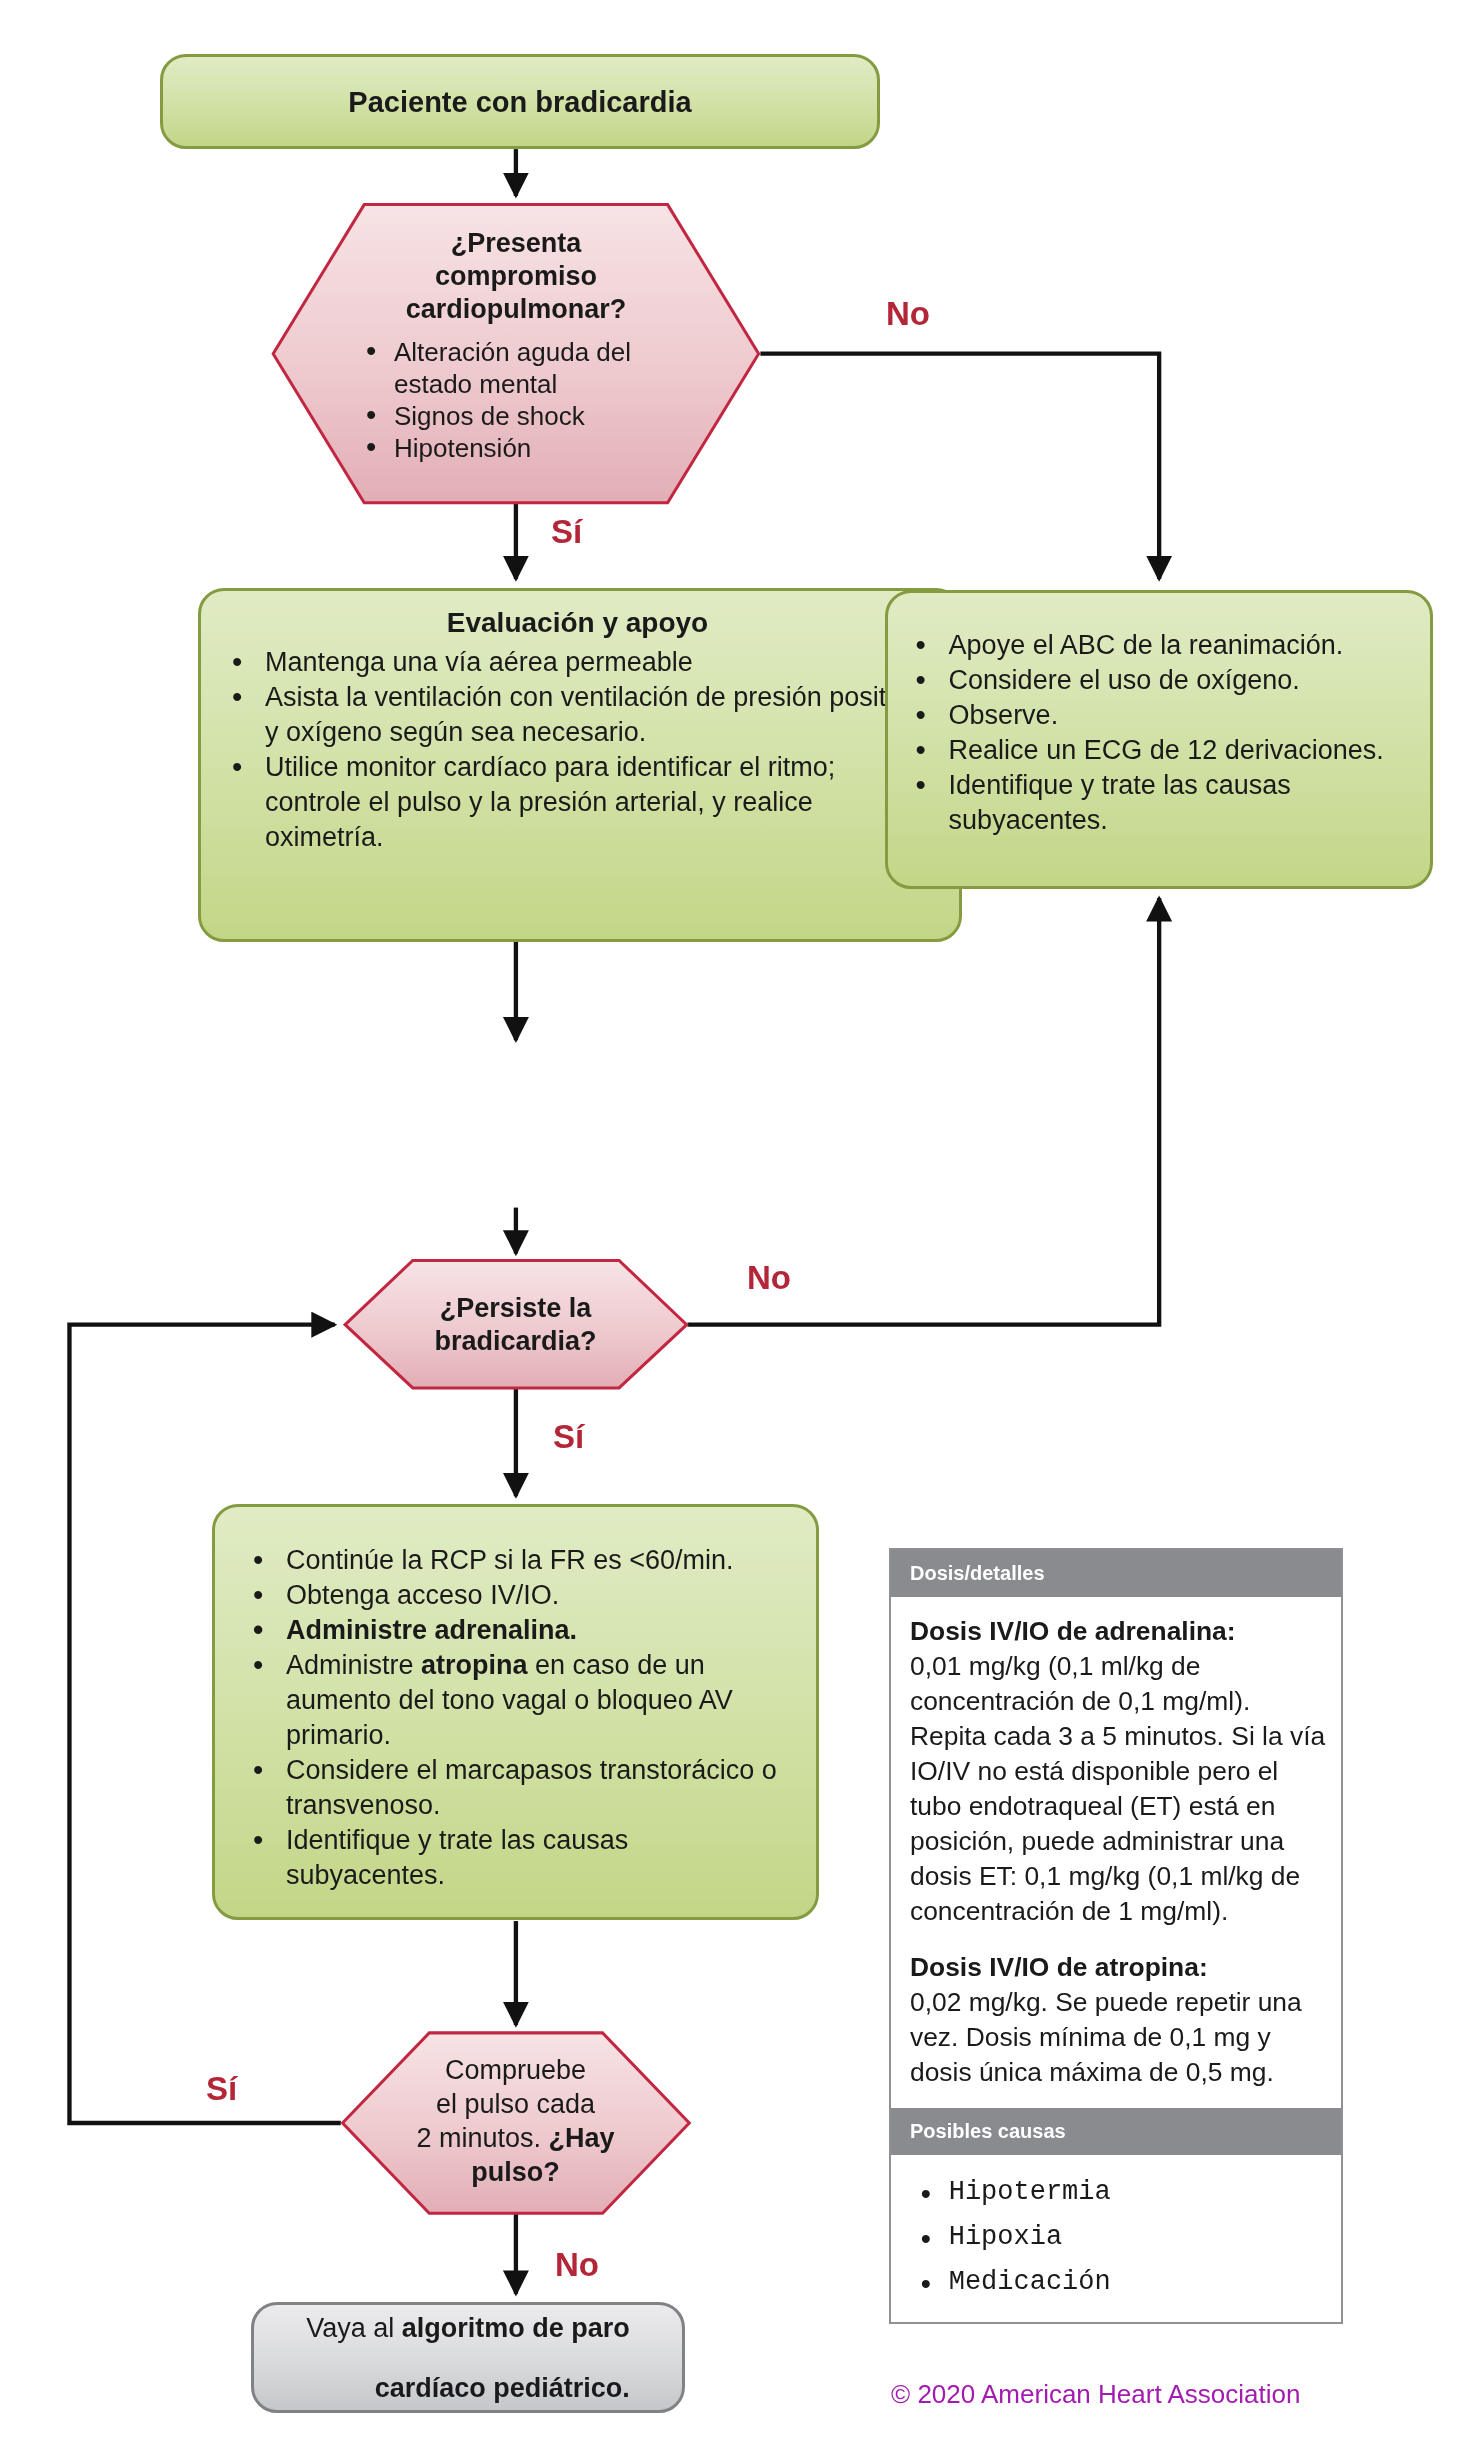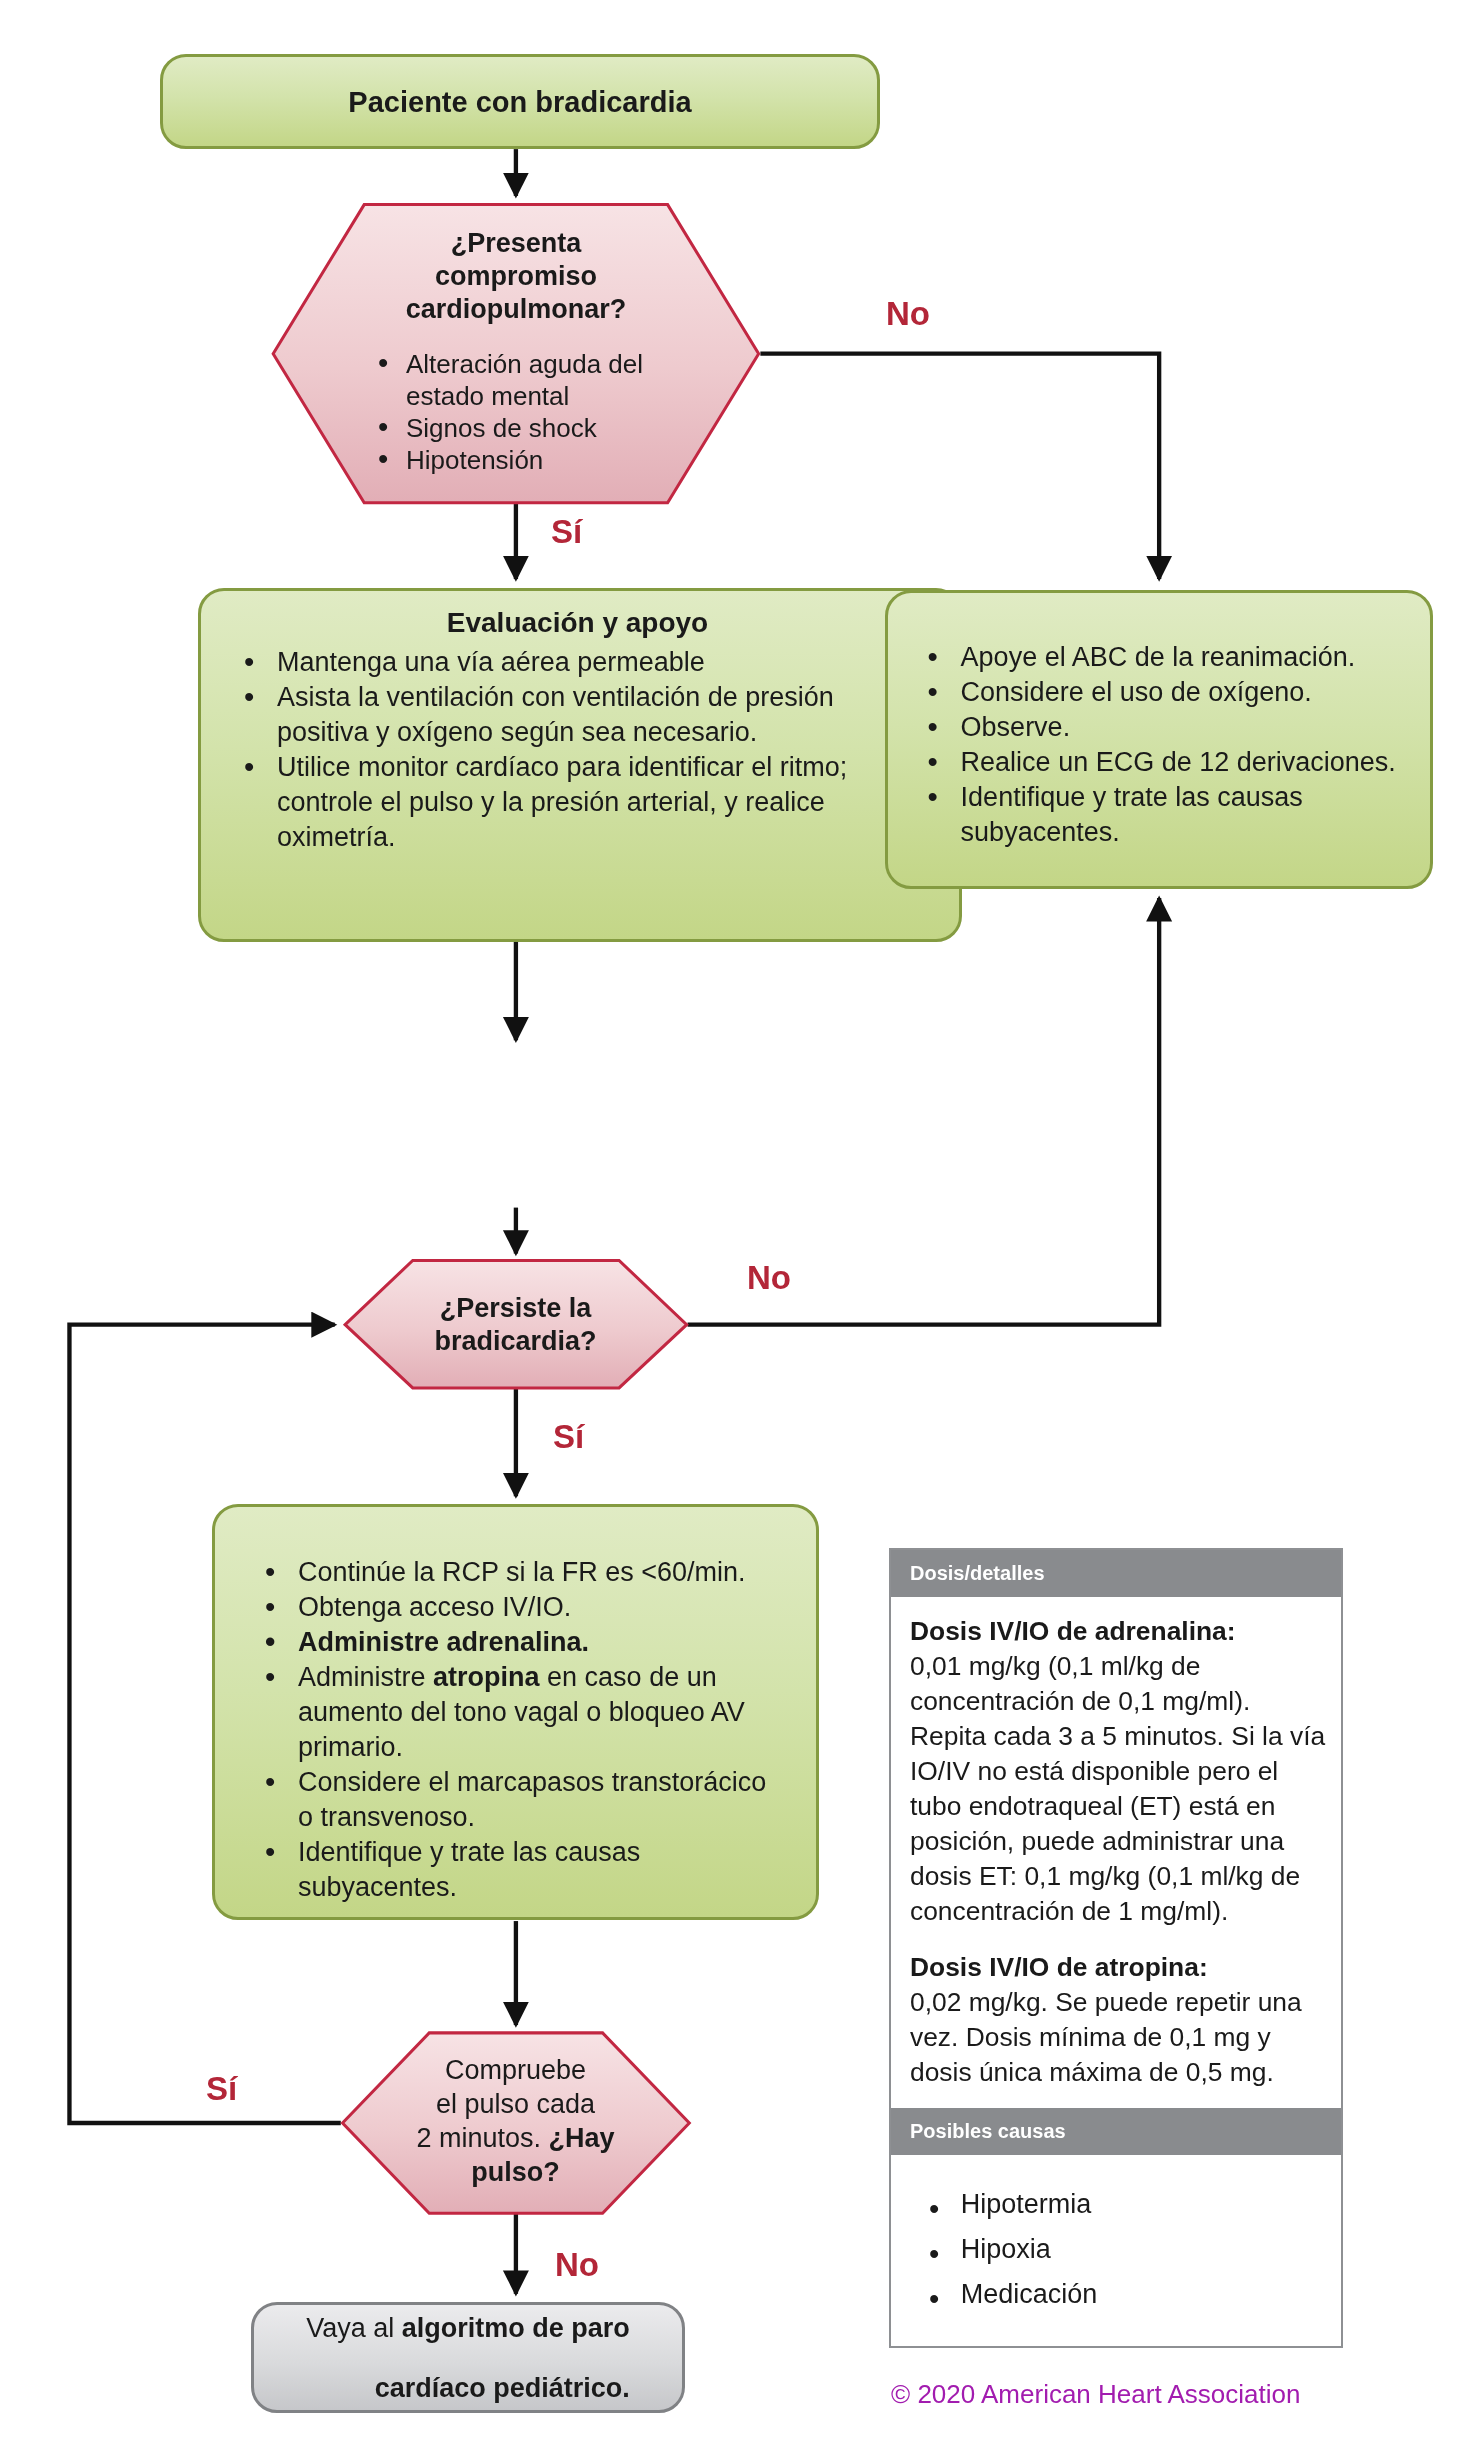--- a/index.html
+++ b/index.html
@@ -20,21 +20,21 @@
     border:3px solid #4270ae;
   }
   .gray{
     background:linear-gradient(to bottom,#ebebed 0%,#d9dadc 55%,#c6c7ca 100%);
     border:3px solid #808285;
   }
   .center-text{display:flex;align-items:center;justify-content:center;text-align:right;}
   .title-line{font-weight:bold;font-size:29px;line-height:36px;}
 
   
-  ul.blist{margin:12px;padding:0;list-style:none;}
+  ul.blist{margin:0;padding:0;list-style:none;}
   ul.blist li{
     position:relative;padding-left:45px;font-size:27px;line-height:35px;
     margin:0;
   }
   ul.blist li::before{
     content:"\2022";position:absolute;left:12px;top:-0.9px;font-size:29.5px;
   }
 
   
   .hex-text{position:absolute;text-align:center;}
@@ -54,21 +54,21 @@
   }
   .panel-bar{
     background:#898b8e;color:#ffffff;font-weight:bold;font-size:20px;
     padding:12px 0 12px 19px;
   }
   .panel-bar.second{border-top:2.6px solid #ffffff;border-bottom:1.7px solid #ffffff;}
   .panel-body{padding:17.3px 15.6px 15.6px 19px;font-size:26.4px;line-height:35px;}
   .panel-body .ptitle{font-weight:bold;}
   .panel-body .pgap{height:21px;}
   .panel-causes{padding:14px 10.4px 17.3px 8.7px;}
-  .panel-causes ul.blist li{font-size:27px;line-height:45px;padding-left:49px;}
+  .panel-causes ul.blist li{font-size:27px;line-height:45px;padding-left:49px;font-family:Liberation Mono, monospace;}
   .panel-causes ul.blist li::before{left:17.3px;top:4.3px;}
 
   .footer{
     position:absolute;left:891px;top:2379px;font-size:26px;color:#a21caf;
   }
   b{font-weight:bold;}
 </style>
 </head>
 <body>
 

